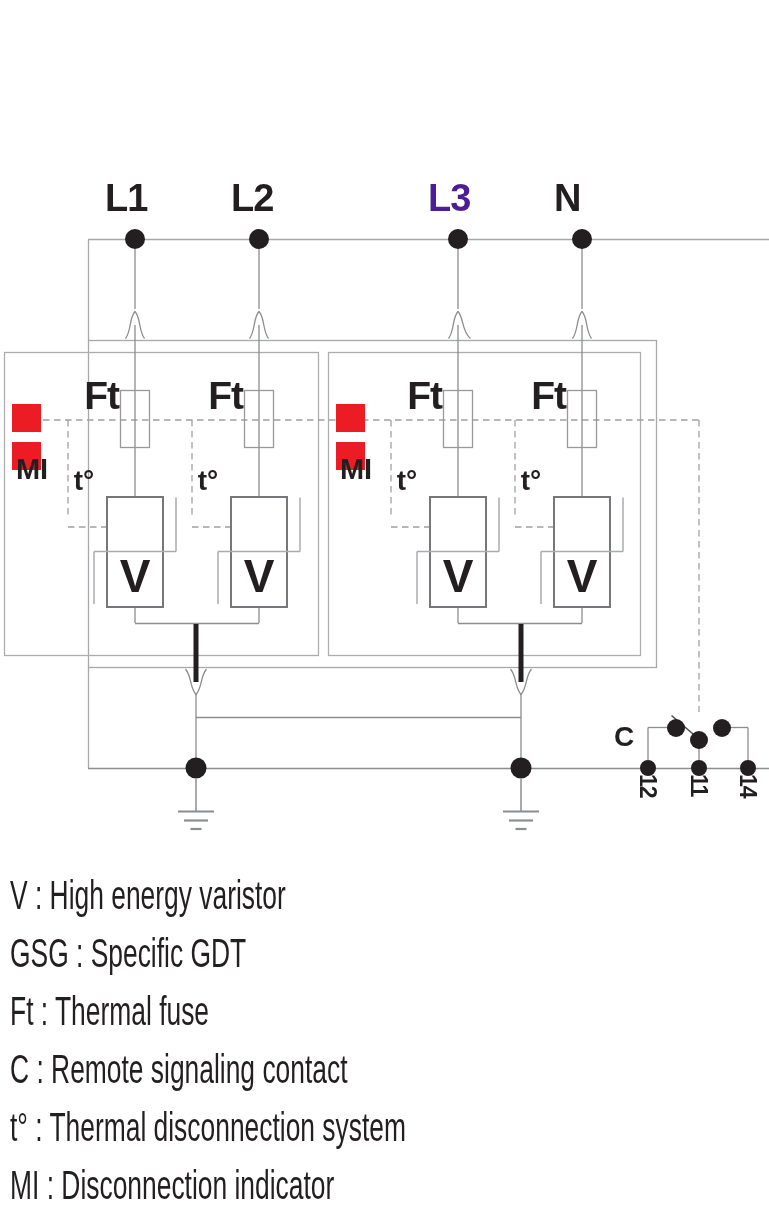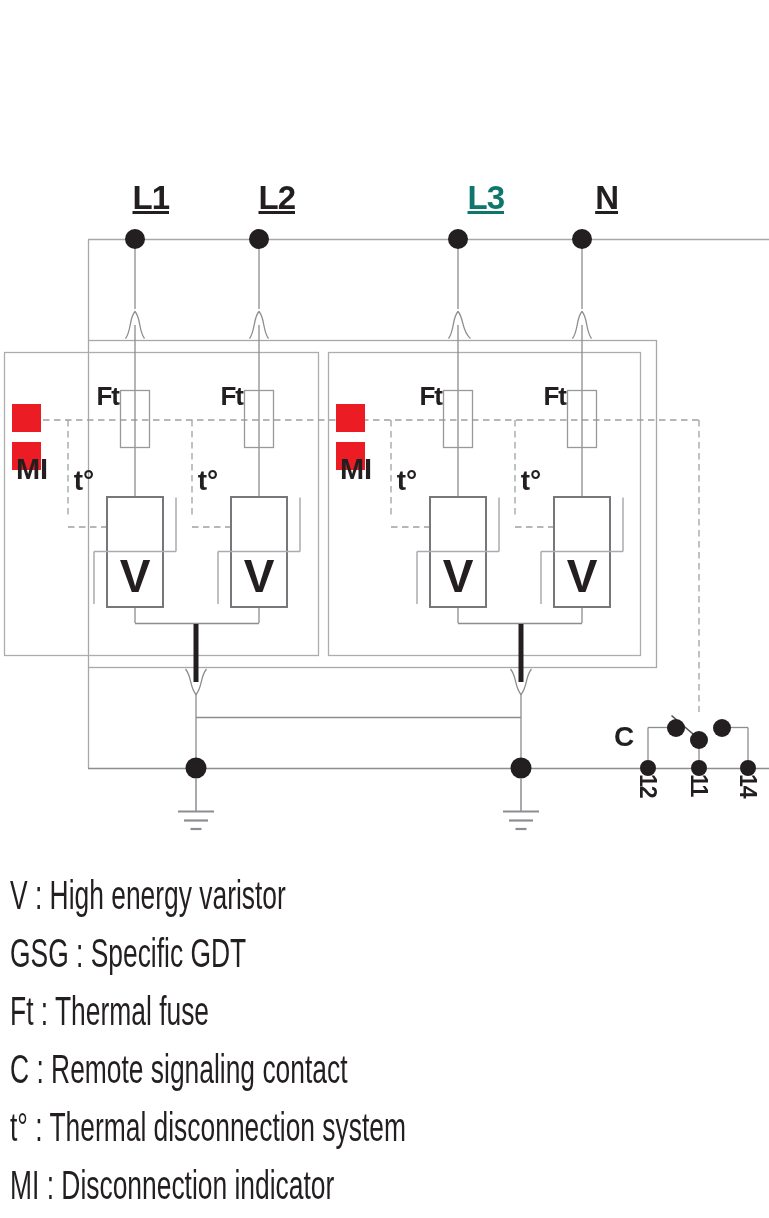--- a/index.html
+++ b/index.html
@@ -1,22 +1,22 @@
 <!DOCTYPE html>
 <html><head>
 <meta charset="utf-8">
 <style>
   html,body{margin:0;padding:0;background:#ffffff;}
   .stage{position:relative;width:769px;height:1218px;background:#fff;overflow:hidden;
          font-family:"Liberation Sans",sans-serif;}
   .stage svg{position:absolute;left:0;top:0;}
   .dlabel{position:absolute;font-weight:bold;color:#231f20;white-space:nowrap;
           font-family:"Liberation Sans",sans-serif;}
-  .tlabel{font-size:33px;line-height:32px;text-align:right;width:64px;top:182px;letter-spacing:-1px;text-decoration:underline;}
-  .ftlabel{font-size:26px;line-height:30px;text-align:right;width:48px;top:381px;letter-spacing:-1px;}
+  .tlabel{font-size:38px;line-height:32px;text-align:left;width:64px;top:182px;letter-spacing:-1px;}
+  .ftlabel{font-size:39px;line-height:30px;text-align:right;width:48px;top:381px;letter-spacing:-1px;}
   .tdeg{font-size:28px;line-height:30px;text-align:center;width:48px;top:466px;}
   .milabel{font-size:29px;line-height:30px;text-align:center;width:44px;top:454px;}
   .vlabel{font-size:46px;line-height:50px;text-align:center;width:54px;top:551px;}
   .clabel{font-size:28px;line-height:30px;text-align:center;width:36px;top:722px;}
   .rot{font-size:23px;line-height:26px;width:42px;height:26px;text-align:left;
        transform:rotate(90deg);transform-origin:left top;top:774px;letter-spacing:-1px;}
   .legend-line{position:absolute;left:10px;font-size:40px;line-height:46px;color:#231f20;
        white-space:nowrap;transform:scaleX(0.66);transform-origin:left top;}
 </style>
 </head>
@@ -158,21 +158,21 @@
         <circle cx="699" cy="740" r="9"></circle>
         <circle cx="722" cy="728" r="9"></circle>
       <circle cx="648" cy="768" r="8"></circle>
         <circle cx="699" cy="768" r="8"></circle>
         <circle cx="748" cy="768" r="8"></circle>
     </g>
   </svg>
 
   <div class="dlabel tlabel" style="left: 105px; color: rgb(35, 31, 32);">L1</div>
   <div class="dlabel tlabel" style="left: 231px; color: rgb(35, 31, 32);">L2</div>
-  <div class="dlabel tlabel" style="left: 440px; color: #0f766e;">L3</div>
+  <div class="dlabel tlabel" style="left: 428px; color: #4c1d95;">L3</div>
   <div class="dlabel tlabel" style="left: 554px; color: rgb(35, 31, 32);">N</div>
 
   <div class="dlabel ftlabel" style="left: 71px; color: rgb(35, 31, 32);">Ft</div>
   <div class="dlabel ftlabel" style="left: 195px; color: rgb(35, 31, 32);">Ft</div>
   <div class="dlabel tdeg" style="left: 60px; color: rgb(35, 31, 32);">t°</div>
   <div class="dlabel tdeg" style="left: 184px; color: rgb(35, 31, 32);">t°</div>
   <div class="dlabel milabel" style="left: 10px; color: rgb(35, 31, 32);">MI</div>
   <div class="dlabel vlabel" style="left: 108px; color: rgb(35, 31, 32);">V</div>
   <div class="dlabel vlabel" style="left: 232px; color: rgb(35, 31, 32);">V</div>
 

